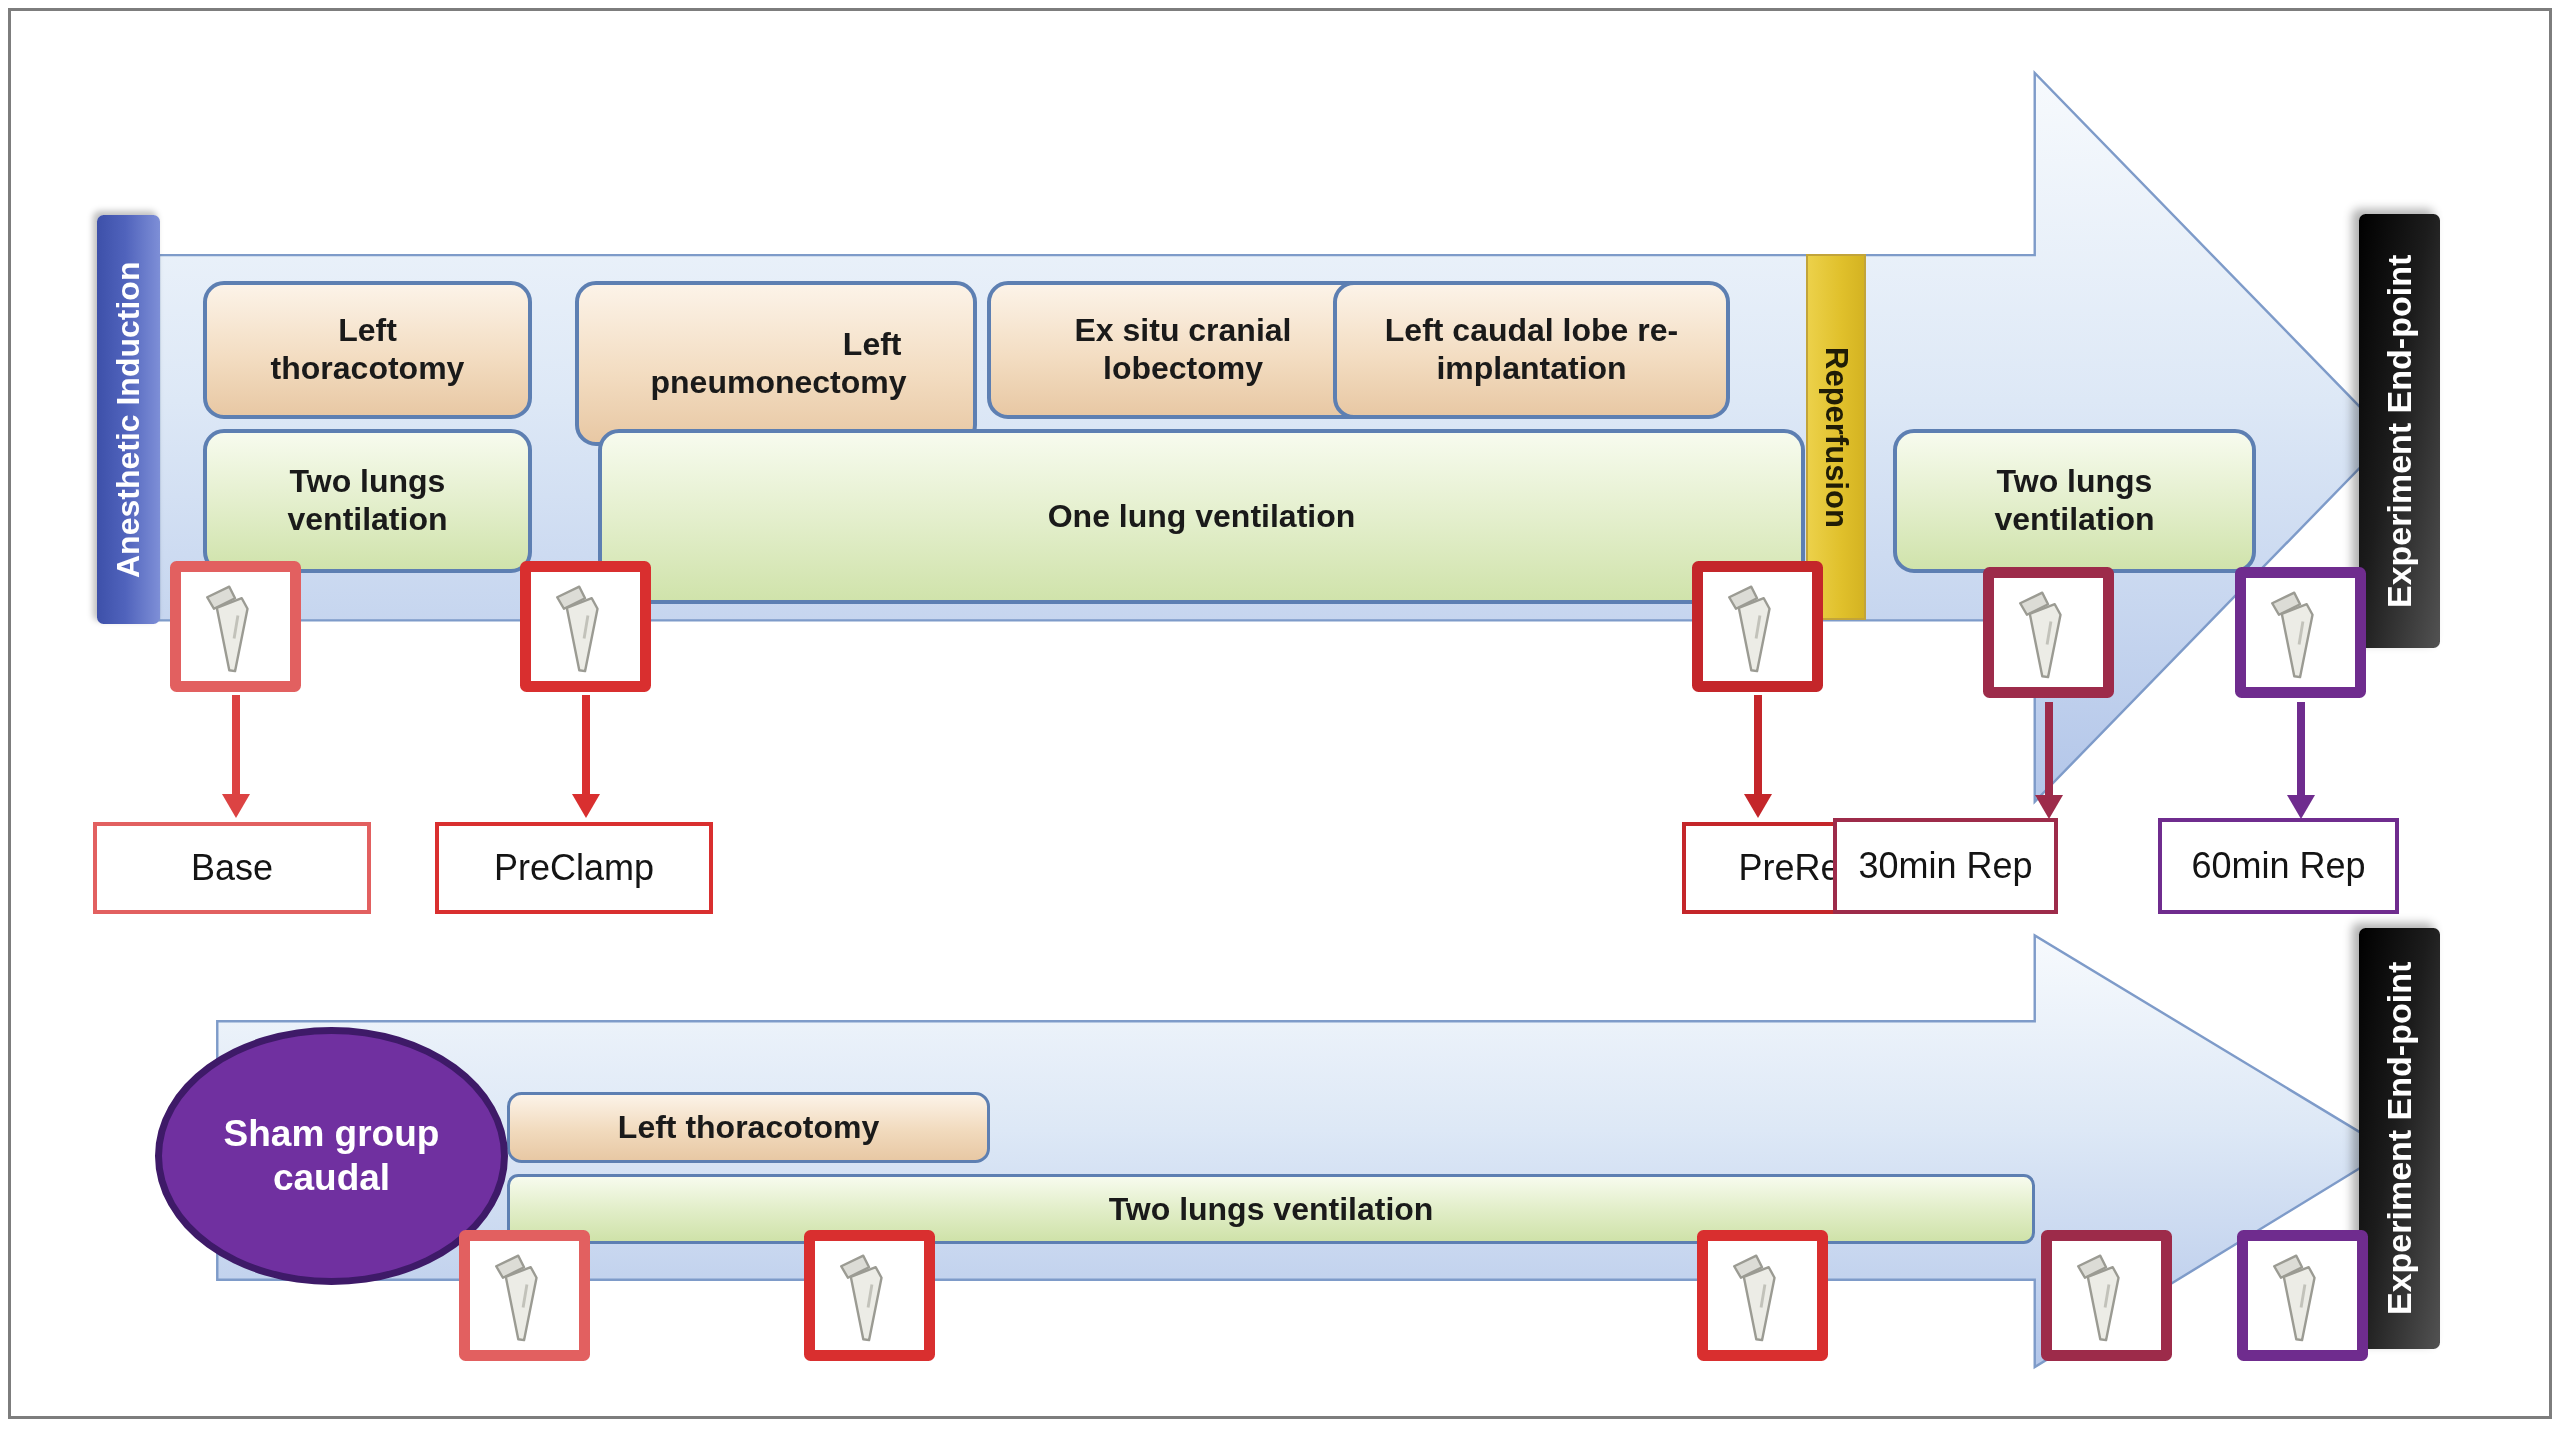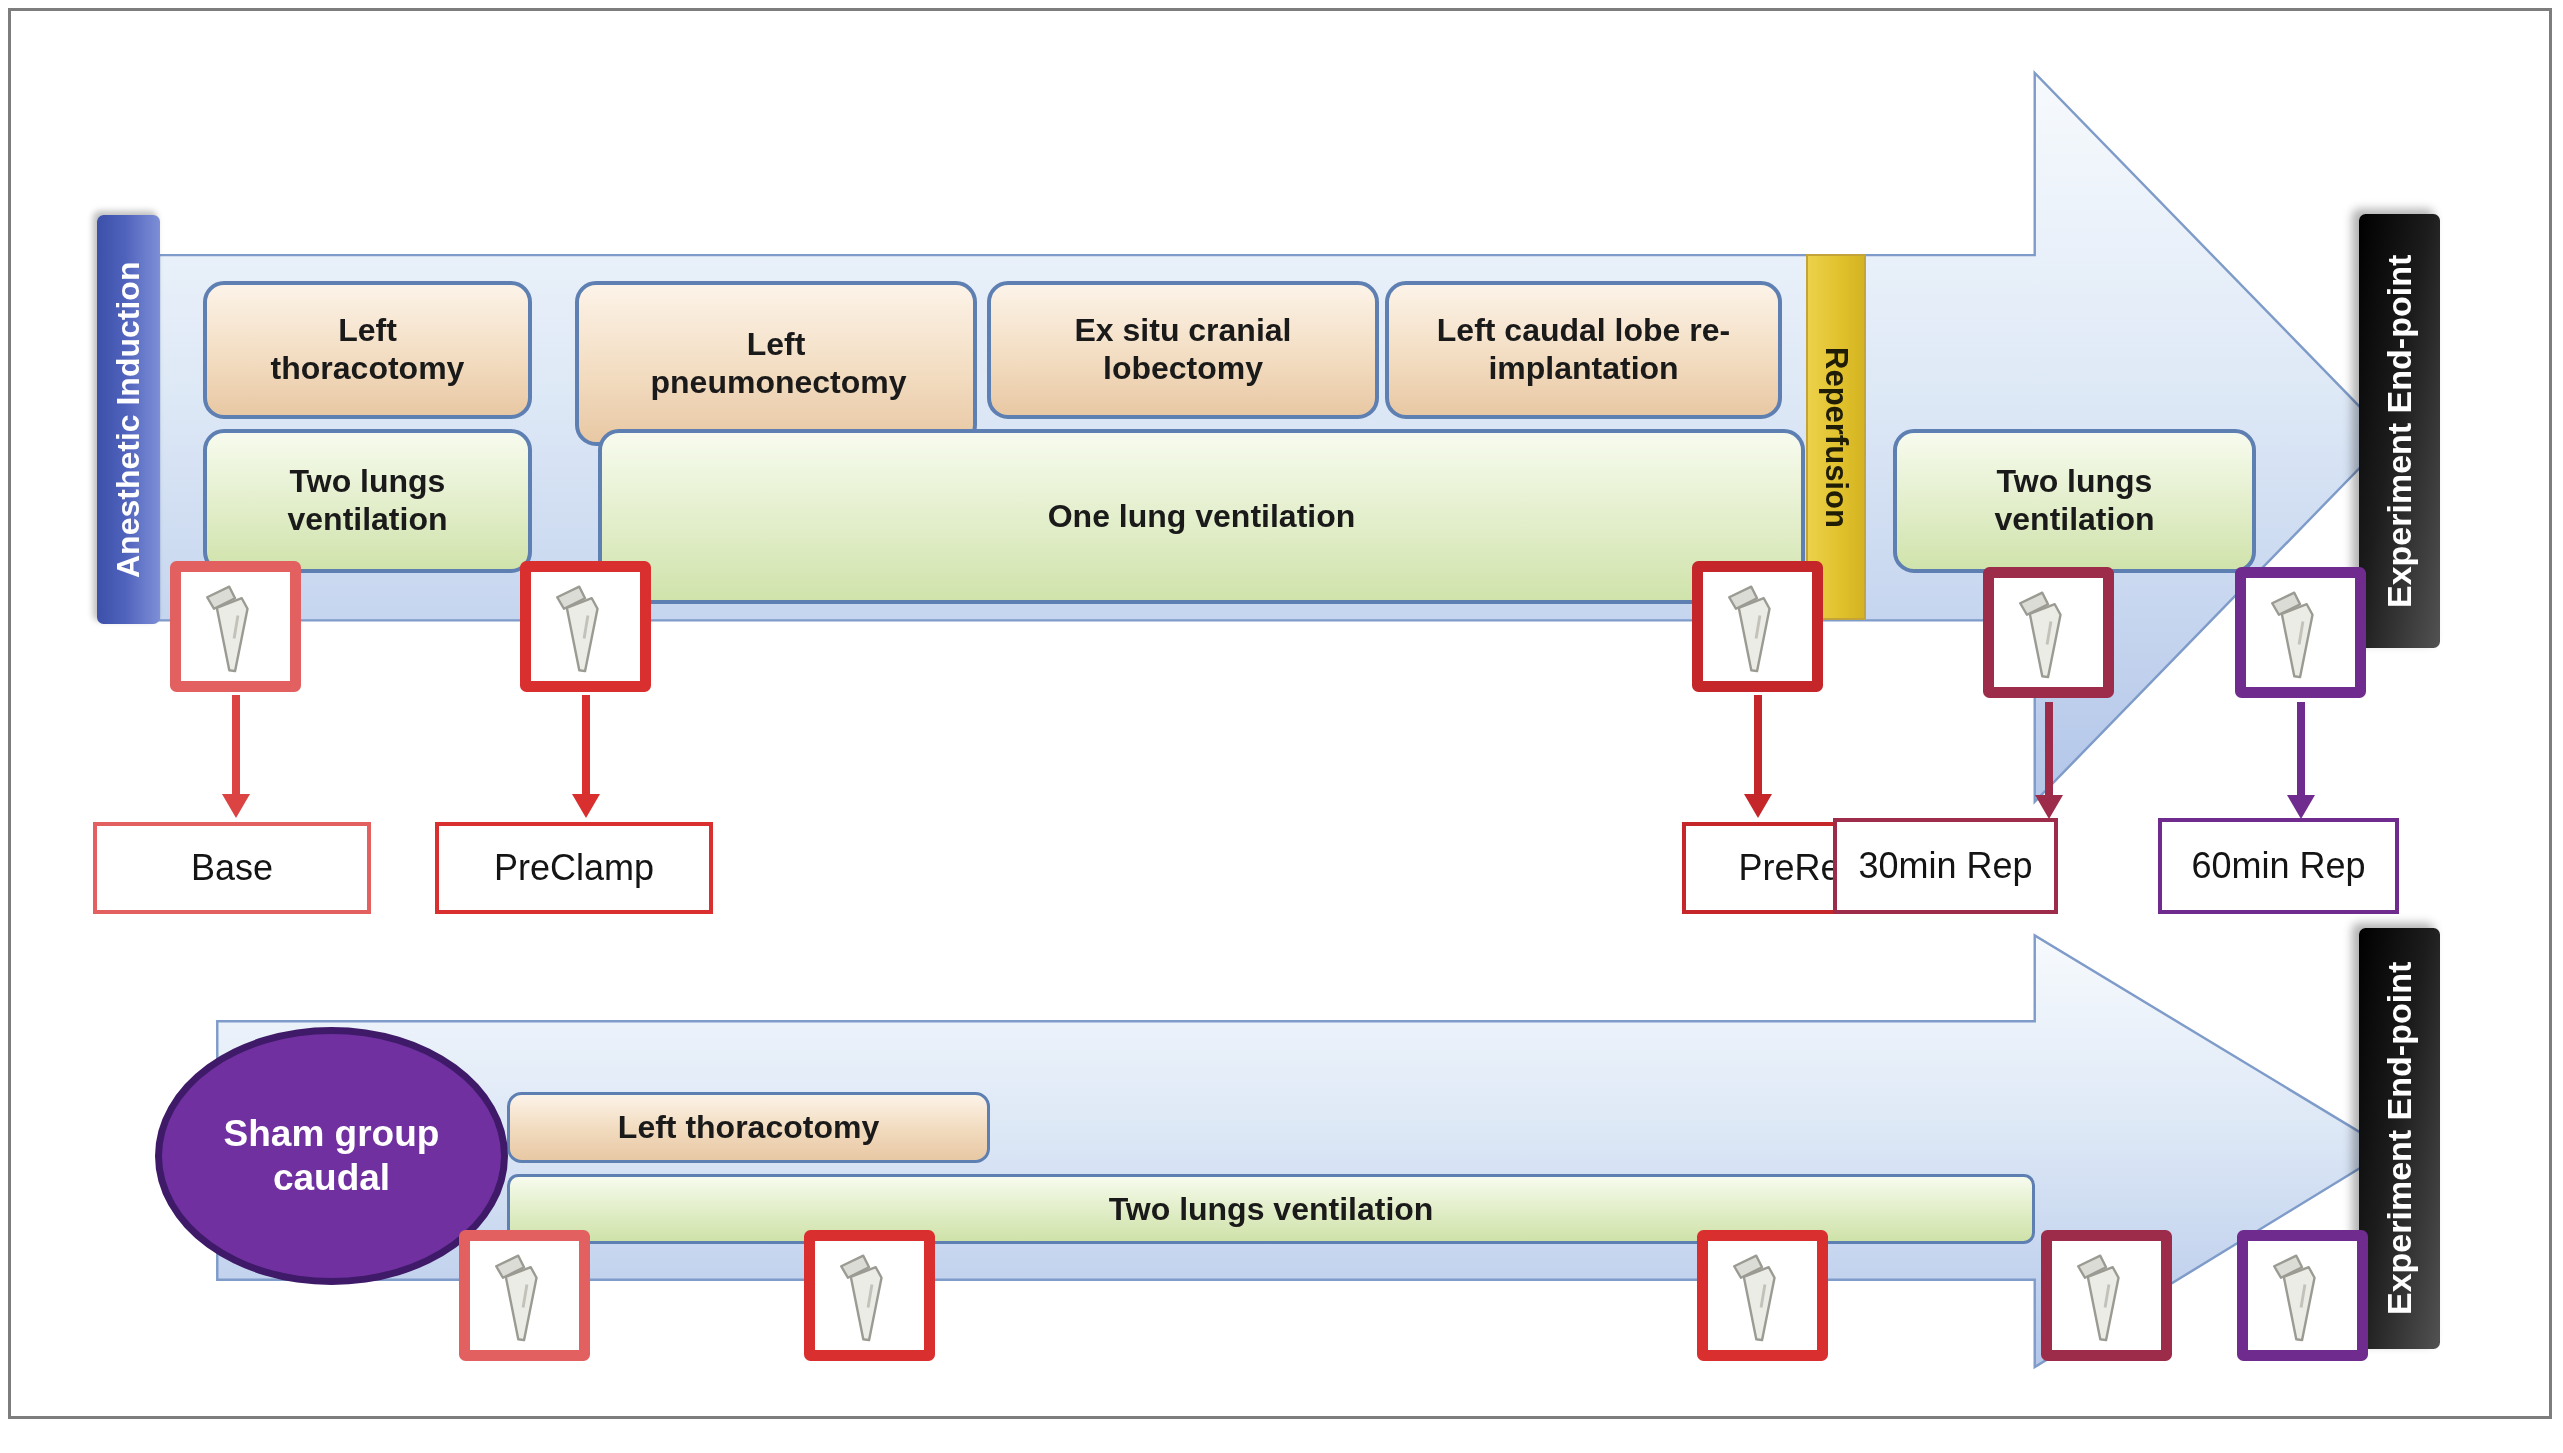--- a/index.html
+++ b/index.html
@@ -129,27 +129,27 @@
     </defs>
     <polygon points="196,315 2512,315 2512,90 2950,540 2512,990 2512,766 196,766" fill="url(#arrowGrad)" stroke="#7e9bc9" stroke-width="3"></polygon>
     <polygon points="268,1261 2512,1261 2512,1155 2950,1420 2512,1688 2512,1580 268,1580" fill="url(#arrowGrad)" stroke="#7e9bc9" stroke-width="3"></polygon>
   </svg>
 
   <div class="vbar anesthetic flip" style="left:97px;top:215px;width:63px;height:409px;">Anesthetic Induction</div>
 
   <div class="proc" style="left:203px;top:281px;width:329px;height:138px;">
     <span class="inner" style="max-width:219px;">Left thoracotomy</span>
   </div>
-  <div class="proc" style="left:575px;top:281px;width:402px;height:165px;">
+  <div class="proc" style="left:575px;top:281px;width:402px;height:165px;text-align:right;">
     <span class="inner" style="max-width:251px;">Left pneumonectomy</span>
   </div>
   <div class="proc" style="left:987px;top:281px;width:392px;height:138px;">
     <span class="inner" style="max-width:267px;">Ex situ cranial lobectomy</span>
   </div>
-  <div class="proc" style="left:1385px;top:281px;width:397px;height:138px;">
+  <div class="proc" style="left:1333px;top:281px;width:397px;height:138px;">
     <span class="inner" style="max-width:316px;">Left caudal lobe re-implantation</span>
   </div>
 
   <div class="vent" style="left:203px;top:429px;width:329px;height:144px;">
     <span class="inner" style="max-width:198px;">Two lungs ventilation</span>
   </div>
   <div class="vent" style="left:598px;top:429px;width:1207px;height:175px;text-align:right;">
     <span class="inner">One lung ventilation</span>
   </div>
 

